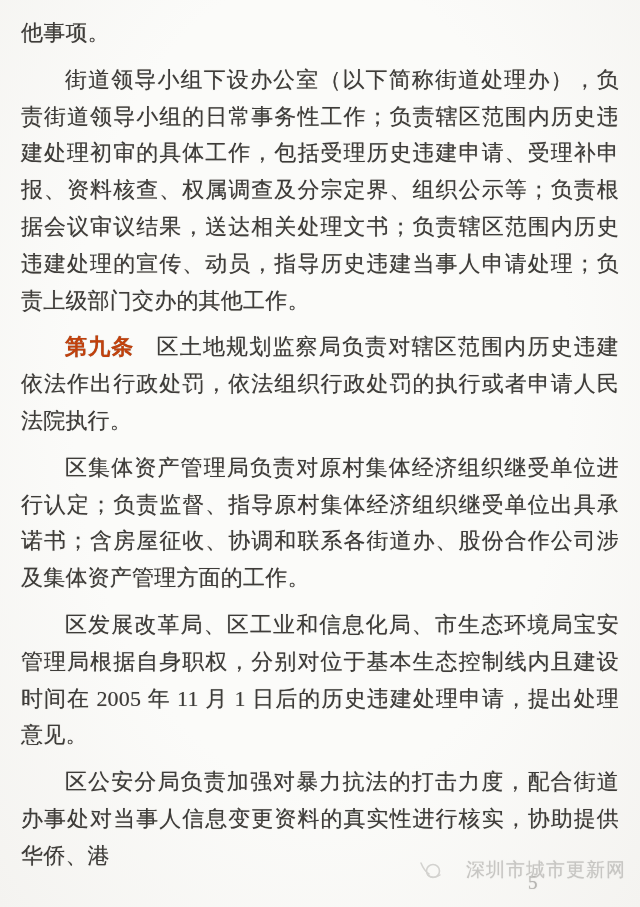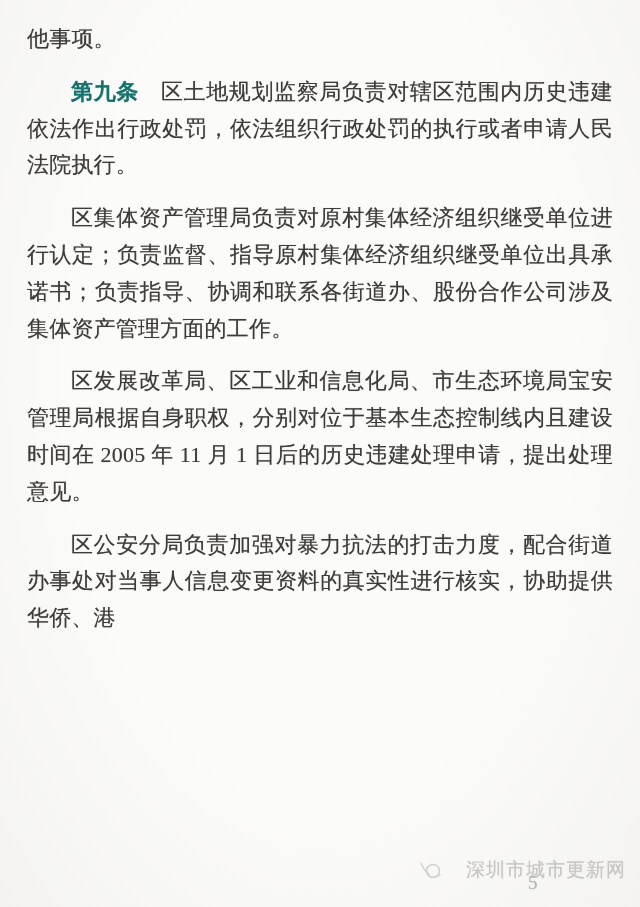--- a/index.html
+++ b/index.html
@@ -13,31 +13,31 @@
     font-family: "Liberation Serif", "DejaVu Serif", serif;
   }
   .page {
     position: relative;
     width: 640px;
     height: 907px;
     padding: 5px 11px 0 11px;
     color: #3e3c39;
   }
   .doc-text p {
-    margin: 16px;
+    margin: 10px;
     font-size: 22px;
     line-height: 36.8px;
     text-align: justify;
     text-justify: inter-ideograph;
     letter-spacing: 0.2px;
     color: #3e3c39;
     text-shadow: 0 0 0.7px rgba(62,58,52,0.55);
   }
   .doc-text p.indent { text-indent: 2em; }
-  .para-lead { font-weight: bold; color: #0f766e; }
+  .para-lead { font-weight: bold; color: #c2410c; }
   .para-lead:not(:empty) { margin-right: 1em; }
   .footer-watermark {
     position: absolute;
     right: 14px;
     bottom: 24px;
     display: flex;
     align-items: center;
     gap: 23px;
     color: #c7c6c3;
     font-size: 19px;
@@ -56,25 +56,26 @@
   }
 </style>
 </head>
 <body>
 
 <div class="page">
   <div class="doc-text">
 
     <p><span>他事项。</span></p>
 
+    <p class="indent"><span>街道领导小组下设办公室（以下简称街道处理办），负责街道领导小组的日常事务性工作；负责辖区范围内历史违建处理初审的具体工作，包括受理历史违建申请、受理补申报、资料核查、权属调查及分宗定界、组织公示等；负责根据会议审议结果，送达相关处理文书；负责辖区范围内历史违建处理的宣传、动员，指导历史违建当事人申请处理；负责上级部门交办的其他工作。</span></p>
 
     <p class="indent"><span class="para-lead">第九条</span><span>区土地规划监察局负责对辖区范围内历史违建依法作出行政处罚，依法组织行政处罚的执行或者申请人民法院执行。</span></p>
 
 
-    <p class="indent"><span>区集体资产管理局负责对原村集体经济组织继受单位进行认定；负责监督、指导原村集体经济组织继受单位出具承诺书；负责指导、协调和联系各街道办、股份合作公司涉及集体资产管理方面的工作。</span></p>
+    <p class="indent"><span>区集体资产管理局负责对原村集体经济组织继受单位进行认定；负责监督、指导原村集体经济组织继受单位出具承诺书；含房屋征收、协调和联系各街道办、股份合作公司涉及集体资产管理方面的工作。</span></p>
 
 
     <p class="indent"><span>区发展改革局、区工业和信息化局、市生态环境局宝安管理局根据自身职权，分别对位于基本生态控制线内且建设时间在 2005 年 11 月 1 日后的历史违建处理申请，提出处理意见。</span></p>
 
     <p class="indent"><span>区公安分局负责加强对暴力抗法的打击力度，配合街道办事处对当事人信息变更资料的真实性进行核实，协助提供华侨、港</span></p>
 
   </div>
 
   <div class="page-number">5</div>
 

